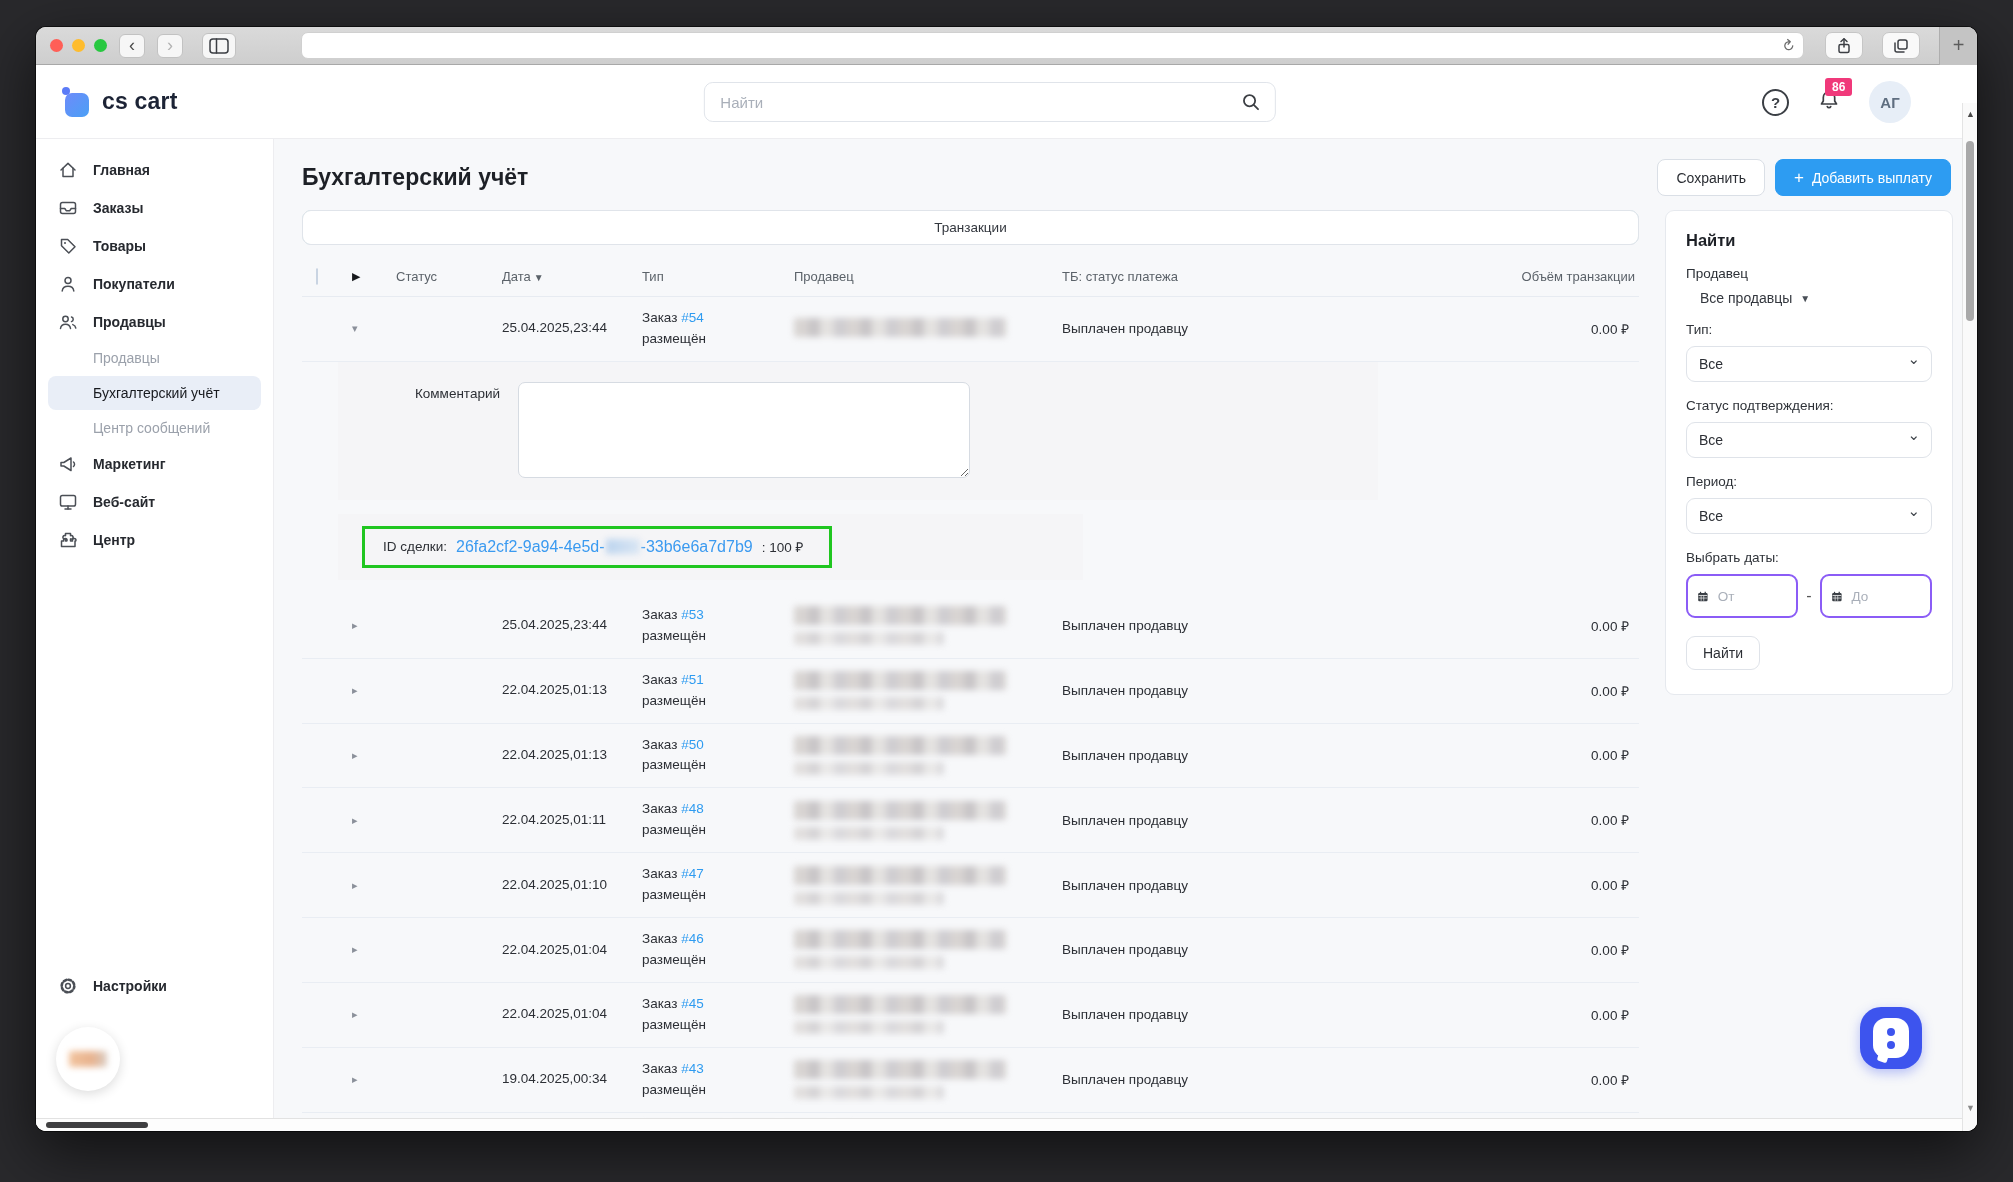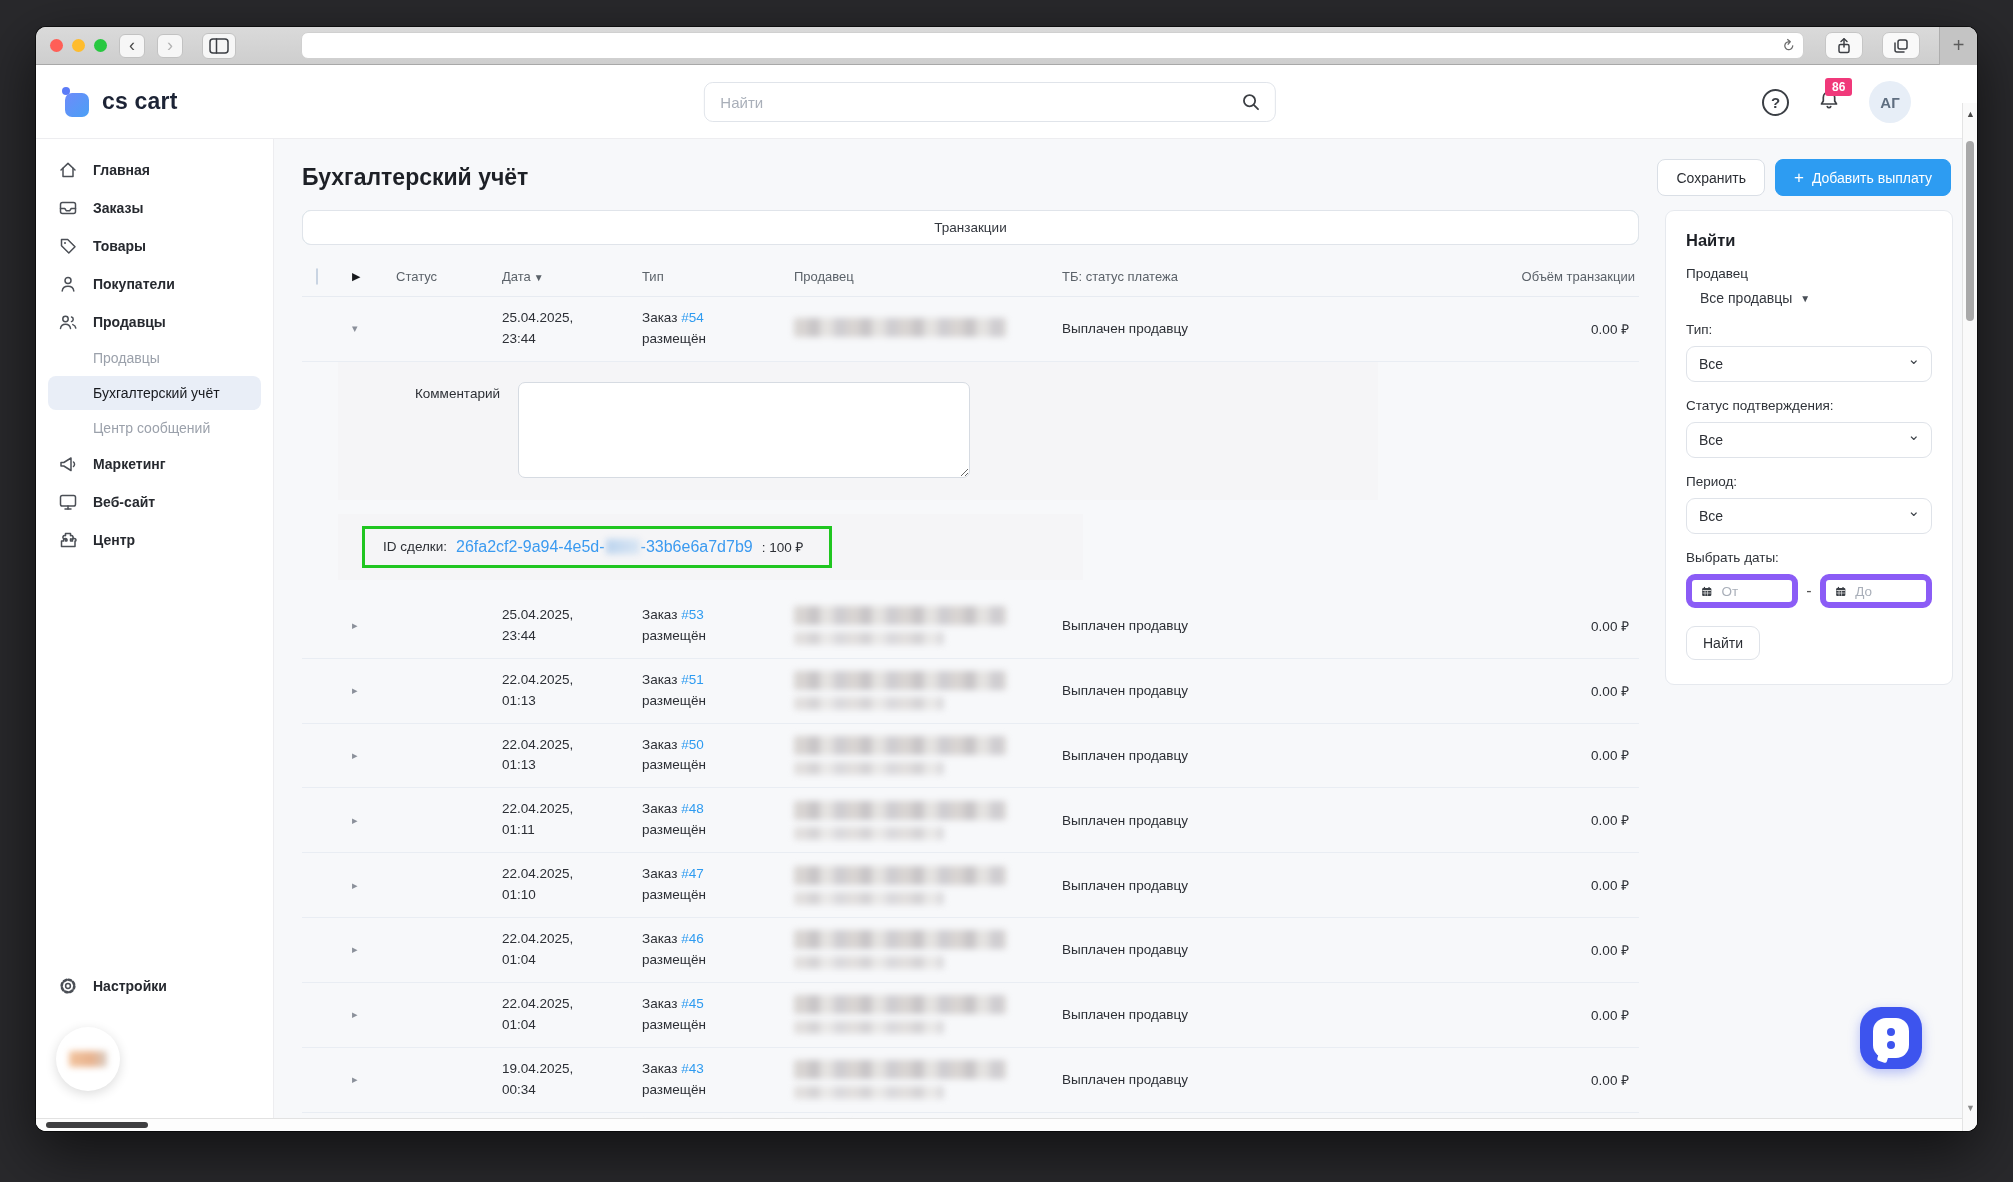--- a/index.html
+++ b/index.html
@@ -86,21 +86,21 @@
   .tab.active { background:#fff; border:1px solid #e0e4ea; border-radius:9px; margin:-1px; color:#33373e; }
   
   .grid { display:grid; grid-template-columns:36px 44px 106px 140px 152px 268px 1fr 150px; align-items:center; }
   .thead { padding:16px 4px 12px 14px; border-bottom:1px solid #e7ebf1; color:#5b6269; font-size:13px; margin-top:8px; }
   .thead .amount { text-align:right; }
   .checkbox { width:17px; height:17px; border:1.5px solid #c9d4e2; border-radius:4px; background:#fff; }
   .harrow { color:#16181c; font-size:11px; }
   .caret { font-size:10px; color:#5b6269; margin-left:3px; }
   .trow { padding:11px 4px 11px 14px; border-bottom:1px solid #e9edf3; font-size:13.5px; color:#2c2f35; background:transparent; }
   .r-arrow { color:#8b909a; font-size:11px; cursor:pointer; }
-  .c-date { display:flex; flex-direction:column; line-height:1.55; }
+  .c-date { display:flex; flex-direction:row; line-height:1.55; }
   .c-type { display:flex; flex-direction:column; line-height:1.55; }
   .link { color:#2e9bf0; text-decoration:none; cursor:pointer; }
   .blur-block { display:inline-block; width:212px; height:19px; border-radius:2px; filter:blur(3px);
     background:repeating-linear-gradient(90deg,#d8d4d2 0 14px,#c9c6c8 14px 26px,#e4e2e0 26px 40px,#cfcdd1 40px 52px); }
   .blur-block.l2 { display:block; width:150px; height:13px; margin-top:4px; opacity:.7; }
   .c-amount { text-align:right; padding-right:6px; }
   
   .expand-band { margin-left:36px; background:#f5f5f7; }
   .comment-band { width:1040px; padding:20px 0 22px 0; display:flex; }
   .comment-label { width:180px; text-align:right; padding-right:18px; font-size:13.5px; color:#2c2f35; padding-top:4px; }
@@ -120,21 +120,21 @@
     padding:20px 20px 24px 20px; }
   .fp-title { font-size:16.5px; font-weight:700; color:#1d2026; margin-bottom:14px; }
   .fp-label { font-size:13.5px; color:#2e3238; margin:16px 0 9px 0; }
   .vendors-dd { display:flex; align-items:center; gap:8px; font-size:14px; color:#33373e; padding-left:14px; cursor:pointer; }
   .vendors-dd .dd-caret { font-size:10px; color:#4a5souls8; color:#4a5058; }
   .select-wrap { position:relative; }
   .select-wrap select { width:100%; height:36px; border:1px solid #dfe3e9; border-radius:9px; background:#fff;
     font-family:inherit; font-size:14px; color:#2c2f35; padding:0 12px; appearance:none; -webkit-appearance:none; outline:none; }
   .select-wrap:after { content:"⌄"; position:absolute; right:12px; top:4px; font-size:15px; color:#3a3f46; pointer-events:none; }
   .dates-row { display:flex; align-items:center; gap:8px; }
-  .date-input { flex:1; height:34px; border:6px solid #8b5cf6; border-radius:9px; background:#fff;
+  .date-input { flex:1; height:44px; border:2px solid #8b5cf6; border-radius:9px; background:#fff;
     display:flex; align-items:center; gap:7px; padding:0 9px; }
   .date-input input { width:100%; border:none; outline:none; font-family:inherit; font-size:13.5px; color:#333; }
   .date-input input::placeholder { color:#a9afb9; }
   .range-sep { color:#555; }
   .fp-btn { margin-top:18px; background:#fff; border:1px solid #dfe3e9; border-radius:9px; padding:8px 16px;
     font-family:inherit; font-size:14px; color:#2c2f35; cursor:pointer; }
   
   .chat-btn { position:absolute; right:55px; bottom:62px; width:62px; height:62px; border-radius:21px;
     background:#3d54ee; display:flex; align-items:center; justify-content:center; cursor:pointer;
     box-shadow:0 4px 12px rgba(61,84,238,.35); }

